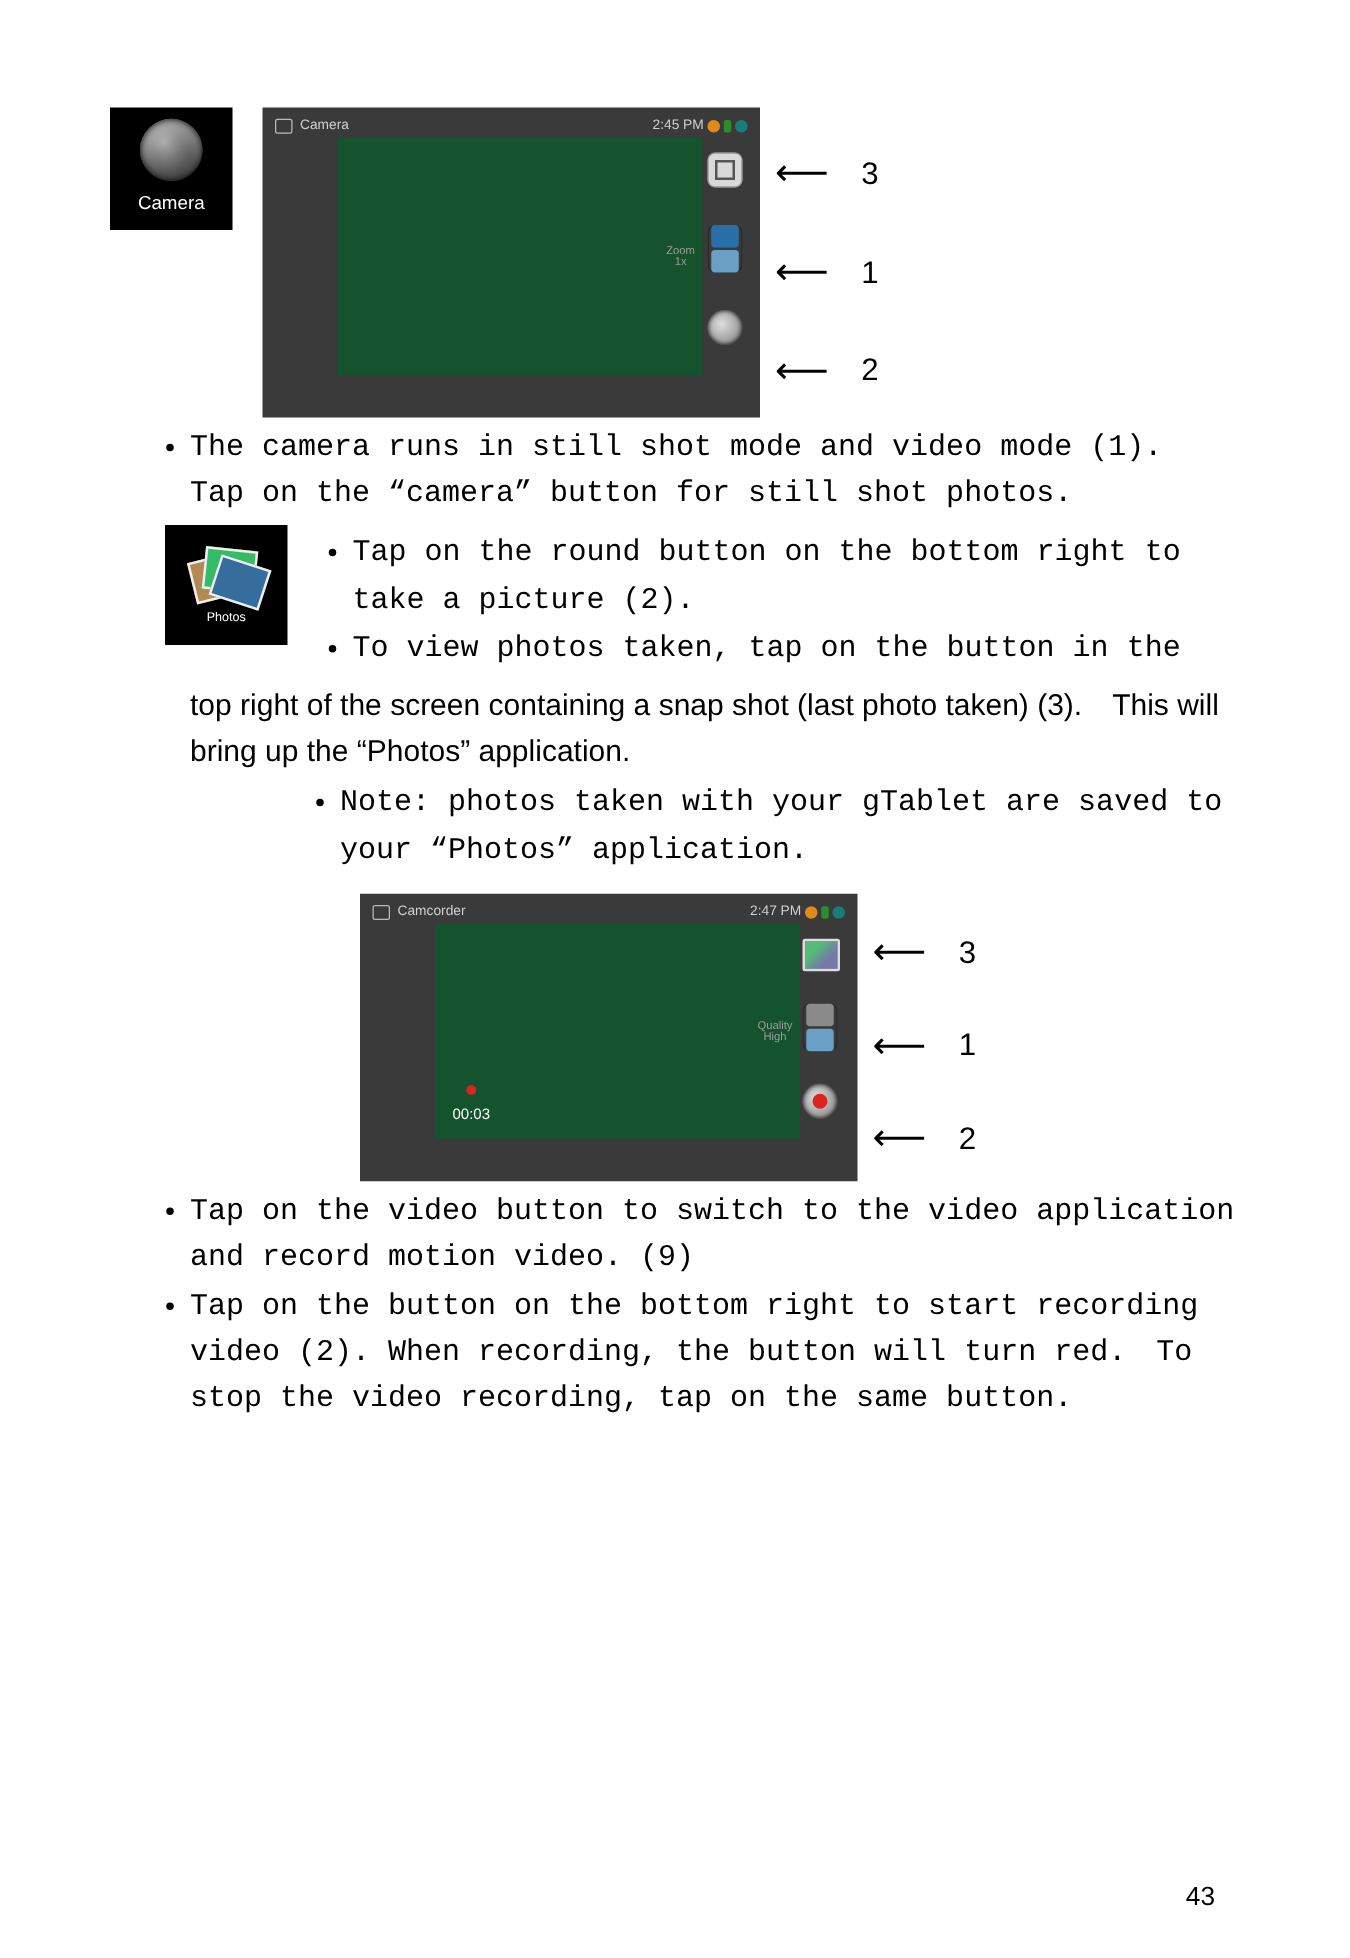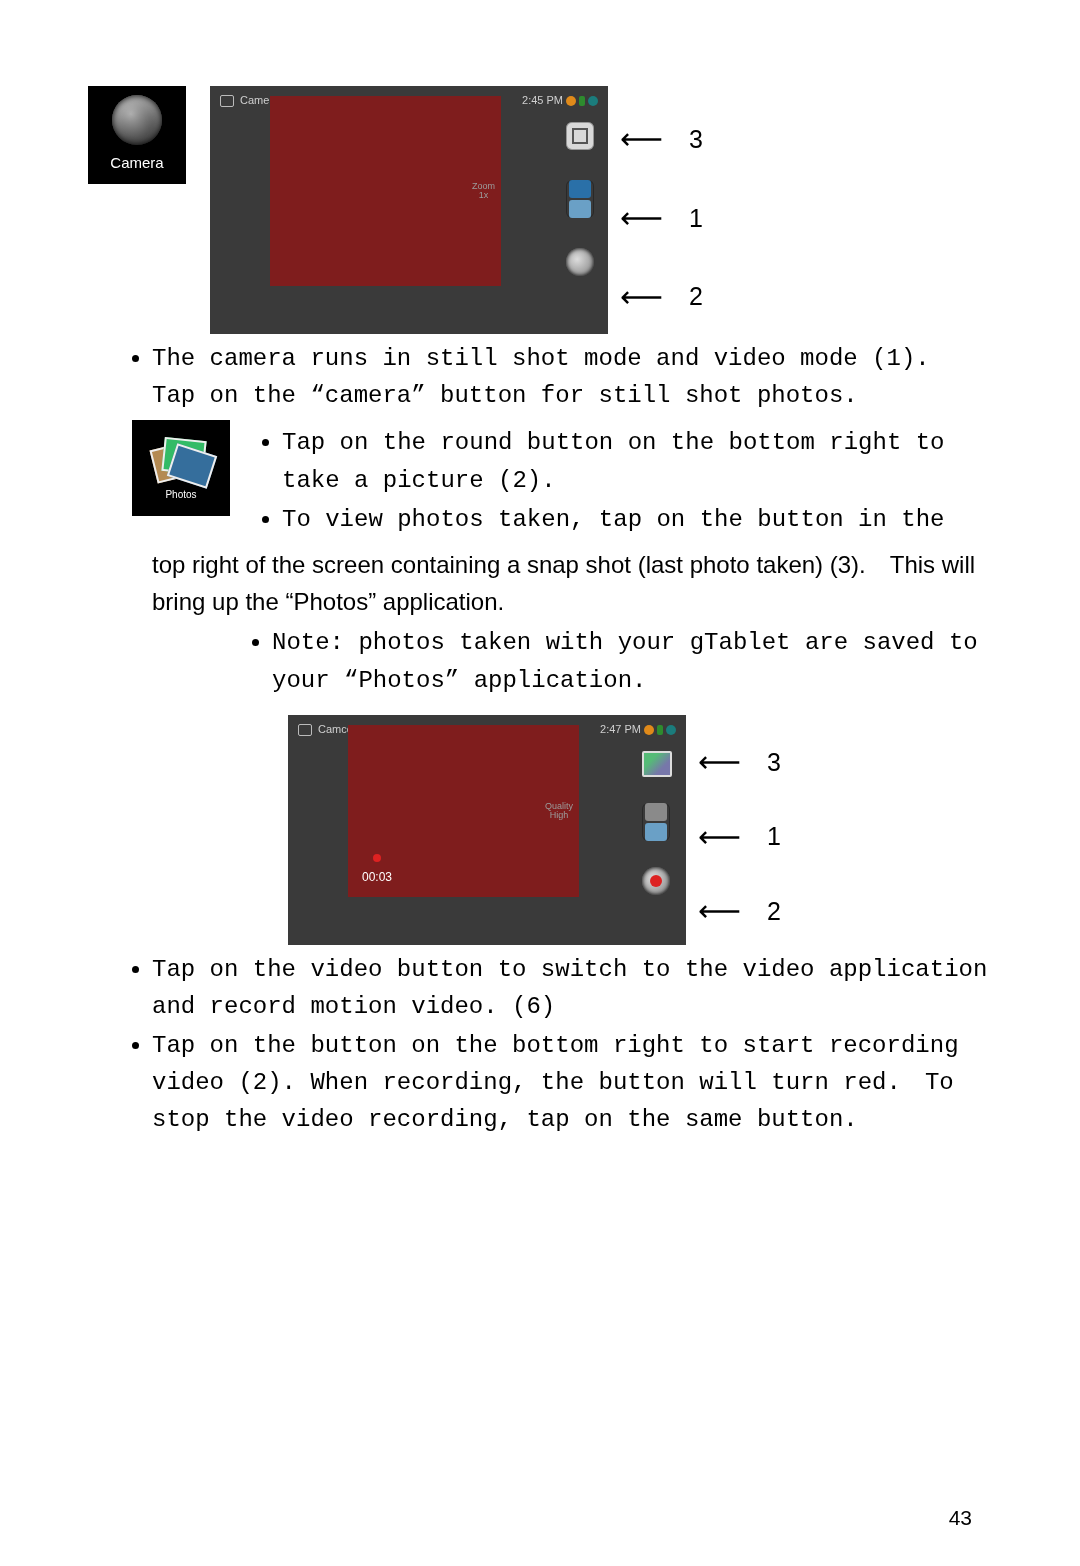--- a/index.html
+++ b/index.html
@@ -34,21 +34,21 @@
   }
   .shot .bar{display:flex;align-items:center;color:#cfcfcf;font-size:11px;height:14px;}
   .bar-left{display:flex;align-items:center;gap:6px;}
   .home-icon{width:12px;height:10px;border:1px solid #bbb;border-radius:2px;}
   .bar-right{margin-left:auto;display:flex;align-items:center;gap:3px;}
   .dot{width:10px;height:10px;border-radius:50%;}
   .dot.o{background:#e08a1a;}
   .dot.g{width:6px;height:10px;background:#2e8b2e;border-radius:2px;}
   .dot.t{background:#1b7c7c;}
   .viewfinder{
-    position:absolute;left:60px;top:10px;width:231px;height:190px;background:#7f1d1d;
+    position:absolute;left:60px;top:24px;width:292px;height:190px;background:#14532d;
   }
   .vf-text{position:absolute;right:6px;top:50%;transform:translateY(-50%);
     color:#9c9c9c;font-size:9px;text-align:center;line-height:1;}
   .rec{position:absolute;left:14px;bottom:10px;color:#fff;font-size:12px;display:flex;align-items:center;gap:6px;flex-direction:column;}
   .rec .rdot{width:8px;height:8px;background:#d22;border-radius:50%;}
   .side-col{position:absolute;right:14px;top:36px;display:flex;flex-direction:column;gap:30px;}
   .sq-btn{width:28px;height:28px;border-radius:6px;display:flex;align-items:center;justify-content:center;box-shadow:inset 0 0 0 1px rgba(0,0,0,.3);}
   .sq-btn.white{background:#d9d9d9;}
   .sq-btn.stack{background:transparent;flex-direction:column;gap:2px;padding:0;height:auto;}
   .mini{width:22px;height:18px;border-radius:3px;}
@@ -206,19 +206,19 @@
           <span>1</span>
         </div>
       <div class="callout">
           <span class="arrow">⟵</span>
           <span>2</span>
         </div>
     </div>
   </div>
 
   <ul class="level1">
-    <li>Tap on the video button to switch to the video application and record motion video. (6)</li>
+    <li>Tap on the video button to switch to the video application and record motion video. (9)</li>
     <li>Tap on the button on the bottom right to start recording video (2). When recording, the button will turn red. To stop the video recording, tap on the same button.</li>
   </ul>
 
 </div>
 
 <div class="page-no">43</div>
 
 </body></html>

